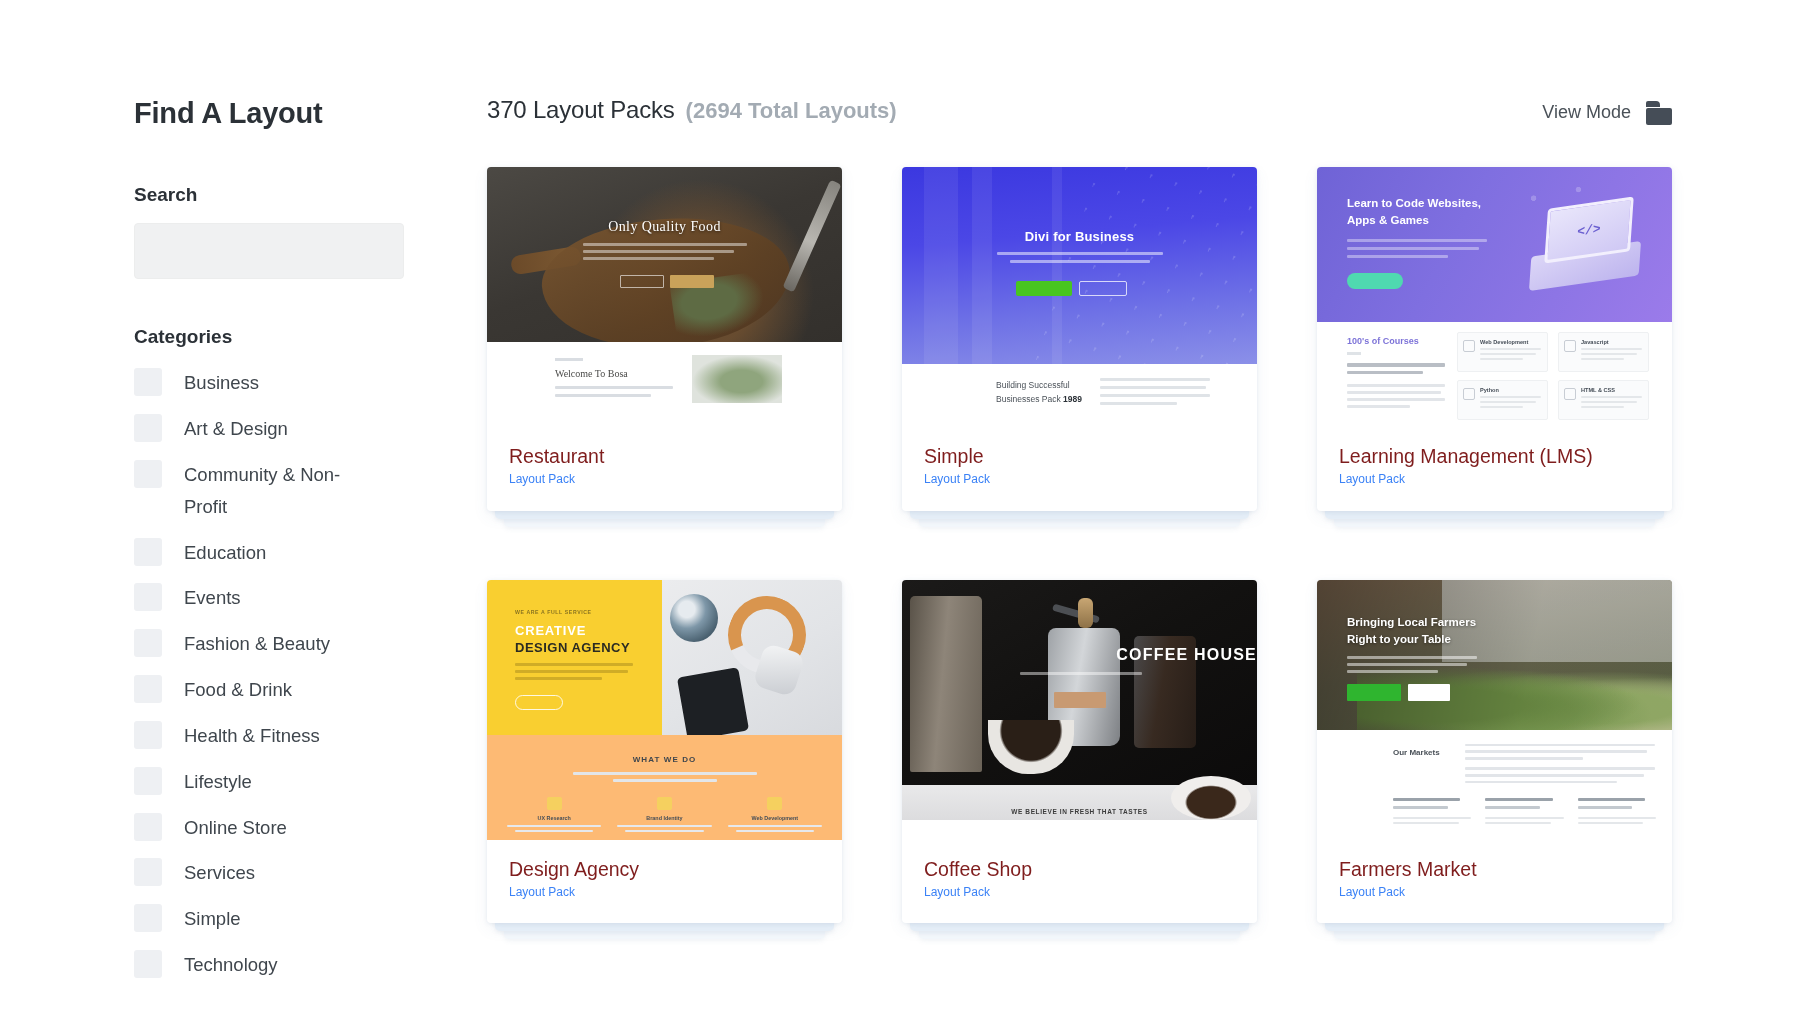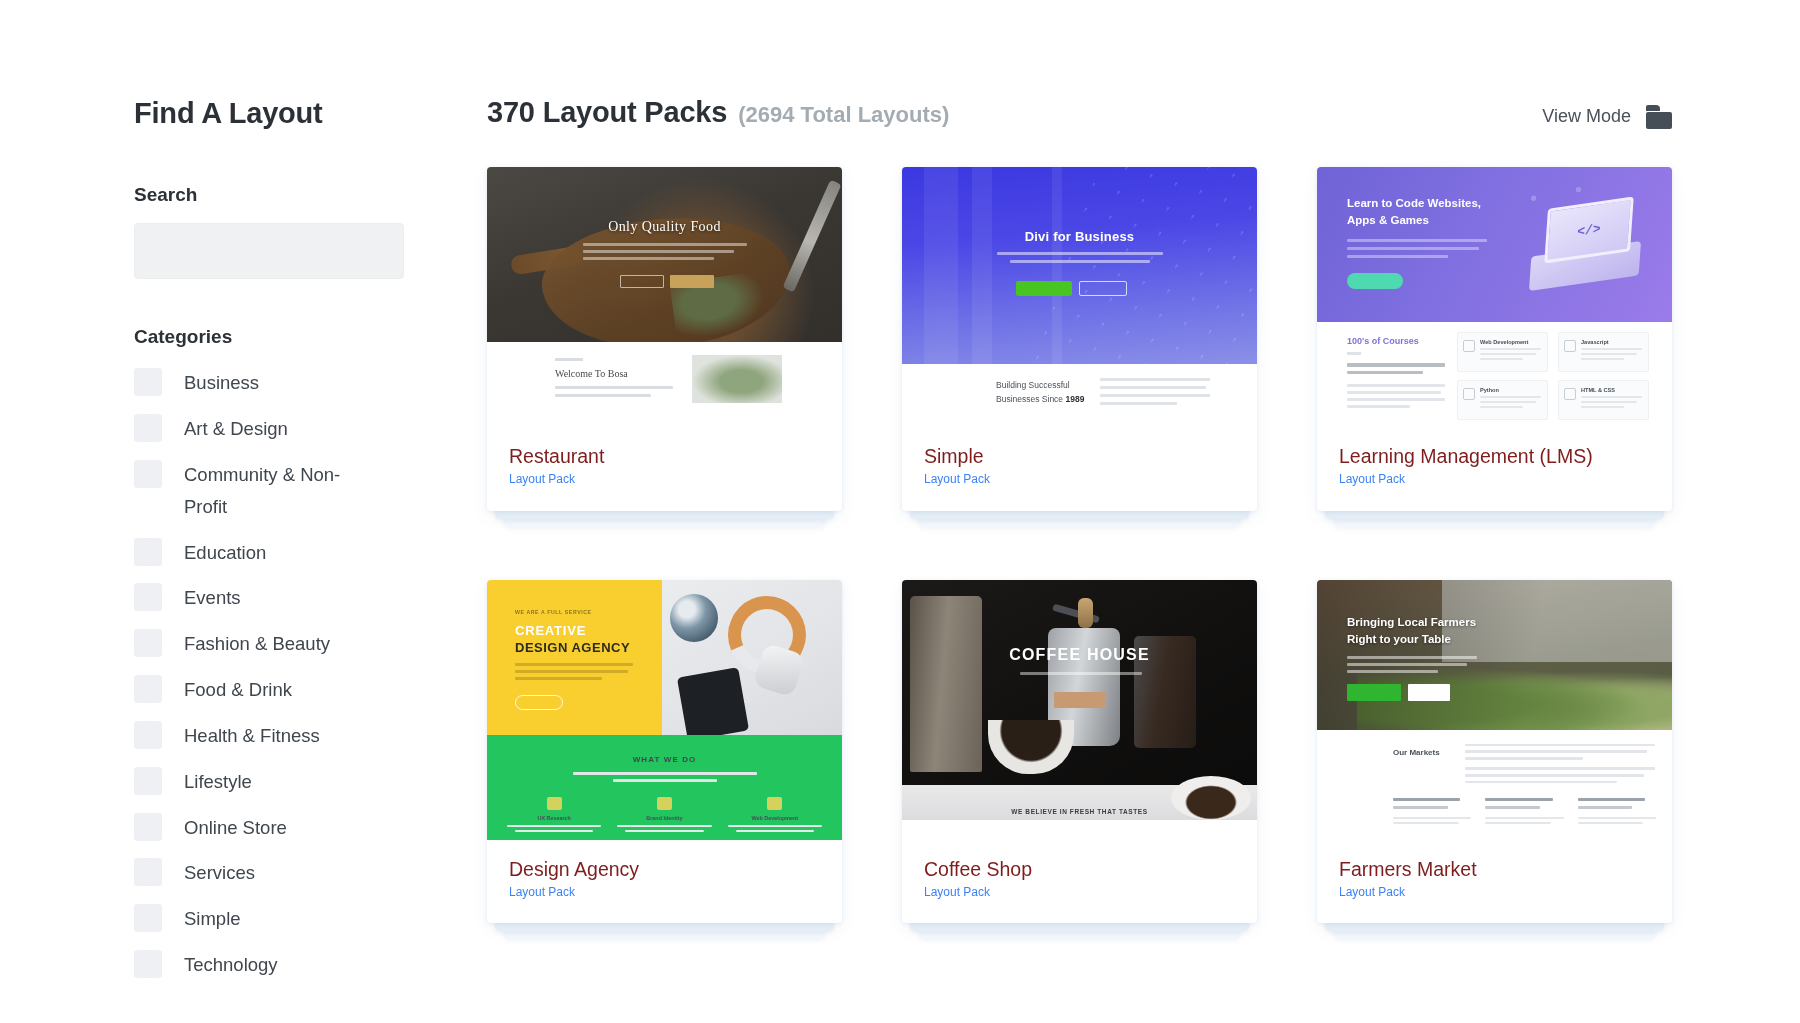--- a/index.html
+++ b/index.html
@@ -44,21 +44,21 @@
     font-size: 18.5px; color: #3f464d; line-height: 1.72;
     max-width: 180px;
   }
 
   
   .main { position: absolute; left: 487px; top: 96px; right: 0; }
   .main-head {
     display: flex; align-items: baseline;
     width: 1185px; height: 46px;
   }
-  .packs-count { font-size: 29px; font-weight: 700; color: #2b3137; letter-spacing: -0.2px; }
+  .packs-count { font-size: 24px; font-weight: 400; color: #2b3137; letter-spacing: -0.2px; }
   .packs-total { font-size: 22px; font-weight: 700; color: #a3abb3; margin-left: 11px; }
   .view-mode { margin-left: auto; display: flex; align-items: center; gap: 15px; cursor: pointer; }
   .view-mode-label { font-size: 18px; color: #4a5158; }
   .folder-icon { width: 26px; height: 24px; position: relative; display: block; }
   .folder-icon .tab {
     position: absolute; left: 0; top: 0; width: 14px; height: 6px;
     background: #454d57; border-radius: 2px 4px 0 0;
   }
   .folder-icon .body {
     position: absolute; left: 0; top: 7px; width: 26px; height: 17px;
@@ -253,21 +253,21 @@
   }
   .t-design .d-eyebrow { position:absolute; left: 28px; top: 29px; font-size: 5.2px; color:#8a7420; letter-spacing:.6px; font-weight:700; }
   .t-design .d-t1 { position:absolute; left: 28px; top: 43px; font-size: 13px; font-weight:700; color:#fff; letter-spacing:.8px; }
   .t-design .d-t2 { position:absolute; left: 28px; top: 60px; font-size: 13px; font-weight:700; color:#2b2b22; letter-spacing:.5px; }
   .t-design .d-body { position:absolute; left: 28px; top: 83px; width: 118px; }
   .t-design .d-body div { height: 3px; margin-bottom:4px; background: rgba(120,100,20,.32); border-radius:1px; }
   .t-design .d-btn {
     position:absolute; left: 28px; top: 115px; width: 48px; height: 15px;
     border:1.5px solid rgba(255,255,255,.85); border-radius:9px;
   }
-  .t-design .below { height: 105px; background:#22c55e; }
+  .t-design .below { height: 105px; background:#fdba74; }
   .t-design .wwd { position:absolute; left:0; right:0; top: 20px; text-align:center; font-size: 8px; font-weight:700; color:#3f464d; letter-spacing:1.1px; }
   .t-design .wsub { position:absolute; left: 86px; top: 37px; width: 184px; }
   .t-design .wsub div { height:3px; margin-bottom:4px; background:#e3e6e9; border-radius:1px; }
   .t-design .wcols { position:absolute; left: 16px; right: 16px; top: 62px; display:flex; gap: 8px; }
   .t-design .wcol { flex:1; text-align:center; }
   .t-design .wico { width: 15px; height: 13px; margin: 0 auto 5px; background:#f3d45c; border-radius:2px; opacity:.85; }
   .t-design .wttl { font-size: 5.4px; font-weight:700; color:#454d57; margin-bottom:4px; }
   .t-design .wln { height:2px; margin: 0 4px 3px; background:#e6e9ec; border-radius:1px; }
 
   
@@ -294,21 +294,21 @@
     position:absolute; left: 232px; top: 56px; width: 62px; height: 112px;
     background: linear-gradient(100deg,rgba(180,180,185,.35),rgba(60,45,35,.9) 45%,rgba(40,30,24,.95));
     border-radius: 5px;
   }
   .t-coffee .bowl {
     position:absolute; left: 86px; top: 140px; width: 86px; height: 54px;
     background: radial-gradient(ellipse at 50% 20%, #2a1f17 0 48%, #e8e6e2 52%);
     border-radius: 0 0 40px 40px;
   }
   .t-coffee .h-title {
-    position:absolute; left:0; right:0; top: 66px; text-align:center;
+    position:absolute; left:0; right:0; top: 66px; text-align:right;
     color:#fff; font-size: 16px; font-weight:700; letter-spacing: 1.2px;
   }
   .t-coffee .h-body { position:absolute; left: 118px; top: 92px; width: 122px; }
   .t-coffee .h-body div { height:3px; margin-bottom:4px; background: rgba(255,255,255,.45); border-radius:1px; }
   .t-coffee .h-btn {
     position:absolute; left: 152px; top: 112px; width: 52px; height: 16px;
     background:#c89a72; border-radius:1px;
   }
   .t-coffee .strip {
     position:absolute; left:0; right:0; top: 205px; height: 35px;
@@ -496,21 +496,21 @@
                   <div style="width:84%;margin-left:8%"></div>
                 </div>
               <div class="btns">
                   <span class="btn-g"></span>
                   <span class="btn-o"></span>
                 </div>
             </div>
             <div class="below">
               <div class="b-title">
                 <span>Building Successful</span><br>
-                <span>Businesses Since </span><b>1989</b>
+                <span>Businesses Pack </span><b>1989</b>
               </div>
               <div class="b-col">
                   <div style="width:100%"></div>
                   <div style="width:96%"></div>
                   <div style="width:100%"></div>
                   <div style="width:70%"></div>
                 </div>
             </div>
           </div>
           <div class="card-meta">

